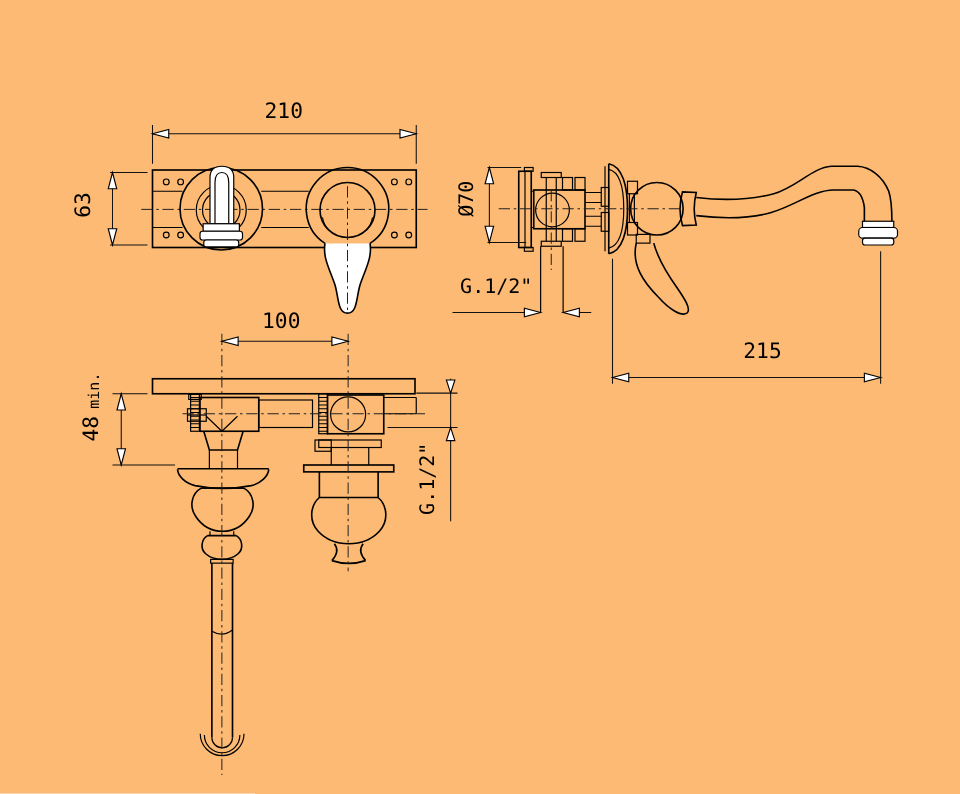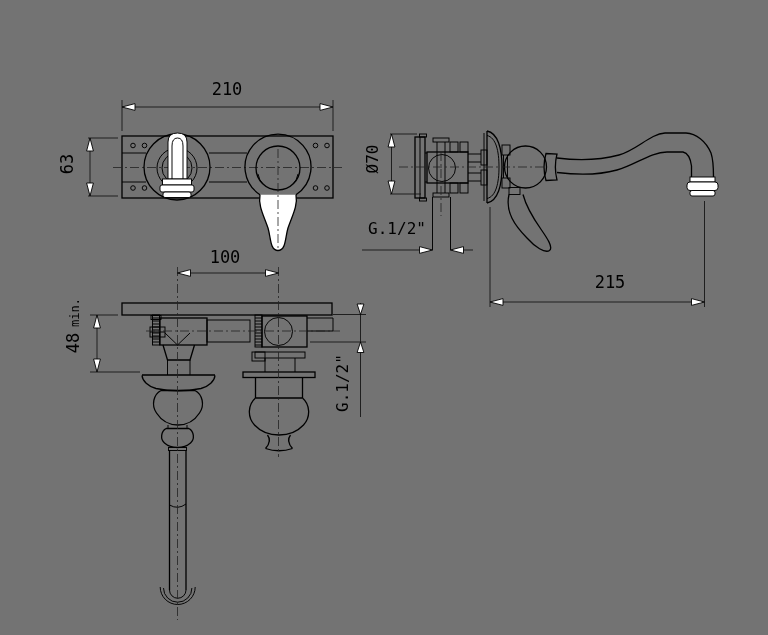--- a/index.html
+++ b/index.html
@@ -1,16 +1,16 @@
 <!DOCTYPE html>
 <html><head>
 <meta charset="utf-8">
 <style>
   html,body{margin:0;padding:0;background:#ffffff;}
-  .canvas{position:relative;width:768px;height:635px;background:#737373;overflow:hidden;}
+  .canvas{position:relative;width:768px;height:635px;background:#fdba74;overflow:hidden;}
   svg{display:block;}
   
   .p{fill:none;stroke:#000;stroke-width:1.3;stroke-linecap:butt;stroke-linejoin:miter;}
   .t{fill:none;stroke:#000;stroke-width:0.95;}
   .wf{fill:#fff;}
   .d{fill:none;stroke:#111;stroke-width:0.85;}
   .c{fill:none;stroke:#222;stroke-width:0.8;stroke-dasharray:9 3 2 3;}
   .ah{fill:#fff;stroke:#000;stroke-width:0.9;stroke-linejoin:miter;}
   text{font-family:"DejaVu Sans Mono","Liberation Mono",monospace;fill:#000;}
   .lbl{font-size:17px;}

